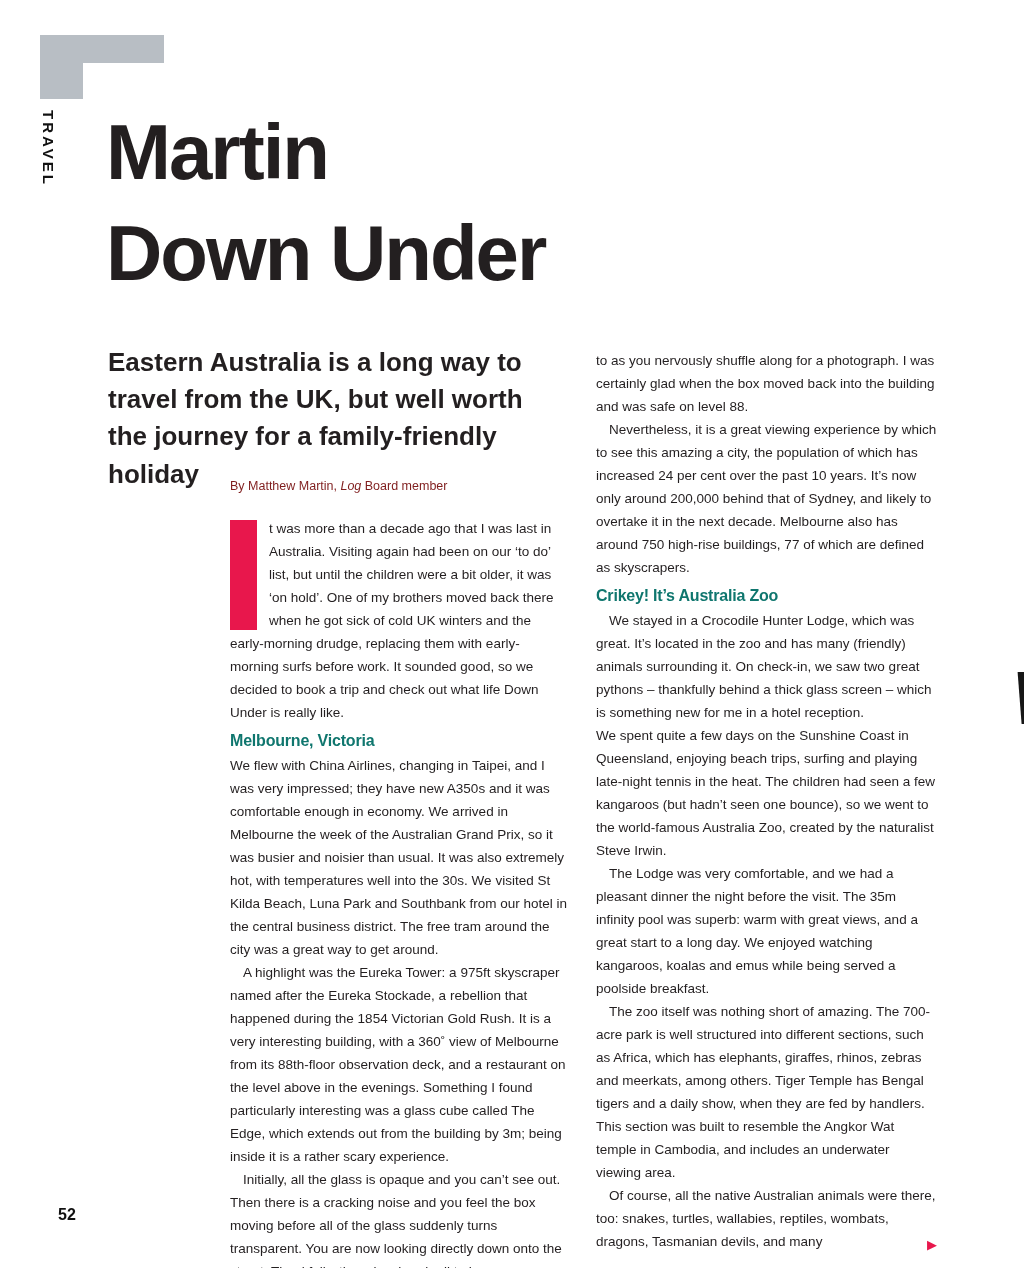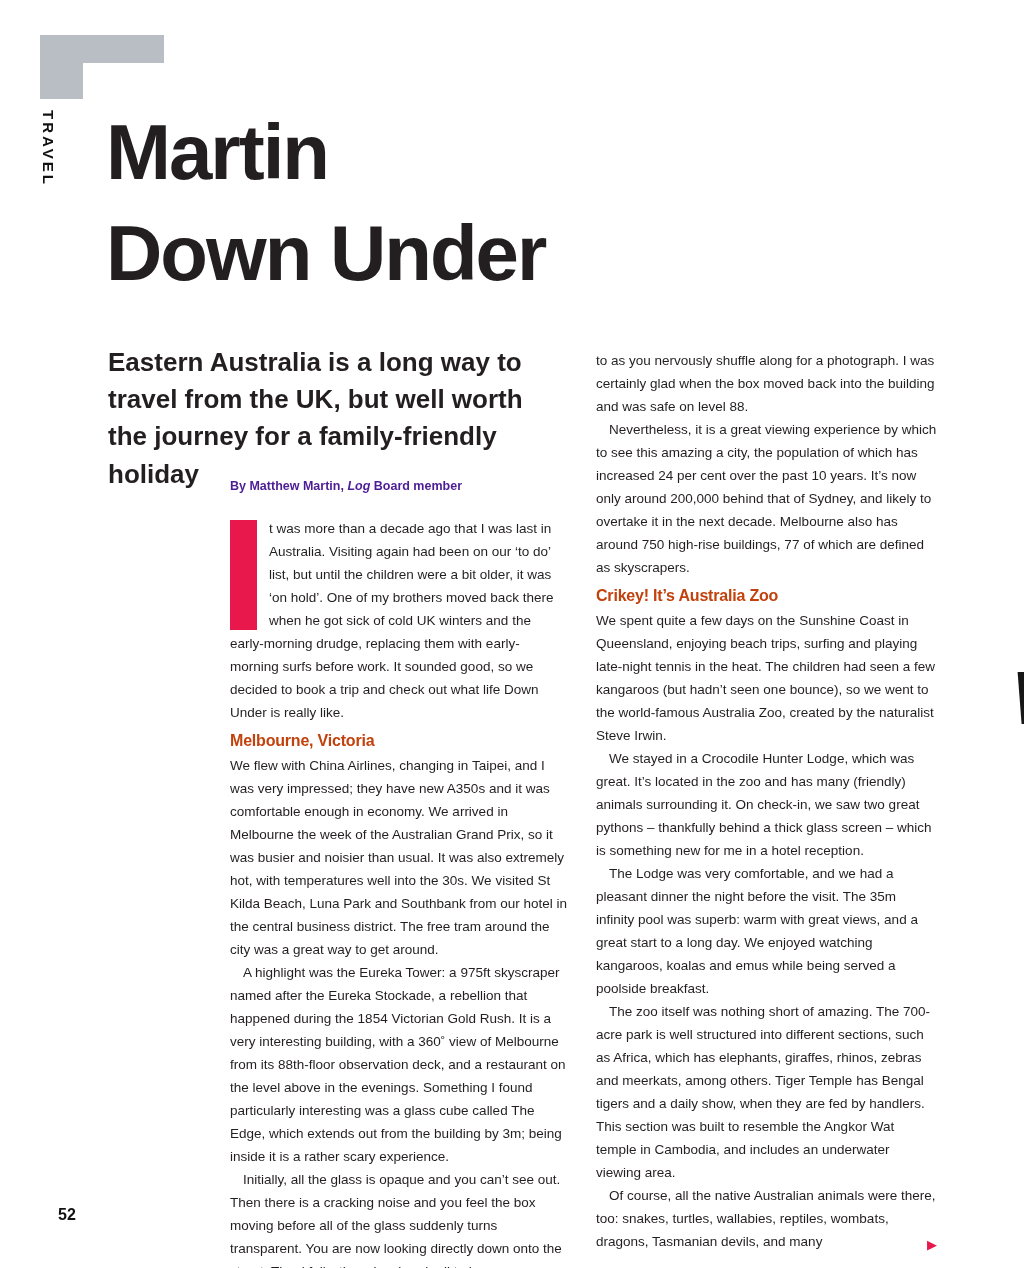--- a/index.html
+++ b/index.html
@@ -36,41 +36,41 @@
 
   
   .standfirst {
     position:absolute; left:108px; top:344px; width:452px;
     font-size:26px; line-height:1.43; font-weight:700; color:#231f20;
   }
 
   
   .byline {
     position:absolute; left:230px; top:479px;
-    font-size:12.5px; font-weight:bold; color:#4c1d95;
+    font-size:12.5px; font-weight:normal; color:#7f1d1d;
   }
   .byline em { font-style:italic; }
 
   
   .col { position:absolute; }
   .col-left  { left:230px; top:517px; width:338px; }
   .col-right { left:596px; top:349px; width:341px; }
 
   .body-p { font-size:13.5px; line-height:23px; color:#231f20; }
   .body-p.indent { text-indent:13px; }
 
   .dropcap {
     float:left; width:27px; height:110px;
     margin:3px 12px 0 0;
     background:var(--accent-red,#e8174c);
     font-size:0; color:transparent; overflow:hidden;
   }
 
   .sec-heading {
-    font-size:16px; font-weight:bold; color:#c2410c;
+    font-size:16px; font-weight:bold; color:#0f766e;
     margin:7px 0 3px 0; letter-spacing:-0.2px; line-height:20px;
   }
 
   .cont-arrow {
     position:absolute; right:0; bottom:2px;
     color:var(--accent-red,#e8174c); font-size:13px; line-height:13px;
   }
 
   .edge-sliver {
     position:absolute; right:0; top:672px; width:8px; height:52px;
@@ -109,22 +109,22 @@
     <h2 class="sec-heading">Melbourne, Victoria</h2>
     <p class="body-p">We flew with China Airlines, changing in Taipei, and I was very impressed; they have new A350s and it was comfortable enough in economy. We arrived in Melbourne the week of the Australian Grand Prix, so it was busier and noisier than usual. It was also extremely hot, with temperatures well into the 30s. We visited St Kilda Beach, Luna Park and Southbank from our hotel in the central business district. The free tram around the city was a great way to get around.</p>
     <p class="body-p indent">A highlight was the Eureka Tower: a 975ft skyscraper named after the Eureka Stockade, a rebellion that happened during the 1854 Victorian Gold Rush. It is a very interesting building, with a 360˚ view of Melbourne from its 88th-floor observation deck, and a restaurant on the level above in the evenings. Something I found particularly interesting was a glass cube called The Edge, which extends out from the building by 3m; being inside it is a rather scary experience.</p>
     <p class="body-p indent">Initially, all the glass is opaque and you can’t see out. Then there is a cracking noise and you feel the box moving before all of the glass suddenly turns transparent. You are now looking directly down onto the street. Thankfully, there is a hand rail to hang on</p>
   </div>
 
   <div class="col col-right">
     <p class="body-p">to as you nervously shuffle along for a photograph. I was certainly glad when the box moved back into the building and was safe on level 88.</p>
     <p class="body-p indent">Nevertheless, it is a great viewing experience by which to see this amazing a city, the population of which has increased 24 per cent over the past 10 years. It’s now only around 200,000 behind that of Sydney, and likely to overtake it in the next decade. Melbourne also has around 750 high-rise buildings, 77 of which are defined as skyscrapers.</p>
     <h2 class="sec-heading">Crikey! It’s Australia Zoo</h2>
+    <p class="body-p indent">We stayed in a Crocodile Hunter Lodge, which was great. It’s located in the zoo and has many (friendly) animals surrounding it. On check-in, we saw two great pythons – thankfully behind a thick glass screen – which is something new for me in a hotel reception.</p>
     <p class="body-p">We spent quite a few days on the Sunshine Coast in Queensland, enjoying beach trips, surfing and playing late-night tennis in the heat. The children had seen a few kangaroos (but hadn’t seen one bounce), so we went to the world-famous Australia Zoo, created by the naturalist Steve Irwin.</p>
-    <p class="body-p indent">We stayed in a Crocodile Hunter Lodge, which was great. It’s located in the zoo and has many (friendly) animals surrounding it. On check-in, we saw two great pythons – thankfully behind a thick glass screen – which is something new for me in a hotel reception.</p>
     <p class="body-p indent">The Lodge was very comfortable, and we had a pleasant dinner the night before the visit. The 35m infinity pool was superb: warm with great views, and a great start to a long day. We enjoyed watching kangaroos, koalas and emus while being served a poolside breakfast.</p>
     <p class="body-p indent">The zoo itself was nothing short of amazing. The 700-acre park is well structured into different sections, such as Africa, which has elephants, giraffes, rhinos, zebras and meerkats, among others. Tiger Temple has Bengal tigers and a daily show, when they are fed by handlers. This section was built to resemble the Angkor Wat temple in Cambodia, and includes an underwater viewing area.</p>
     <p class="body-p indent">Of course, all the native Australian animals were there, too: snakes, turtles, wallabies, reptiles, wombats, dragons, Tasmanian devils, and many</p>
     <span class="cont-arrow">▶</span>
   </div>
 
   <div class="edge-sliver"></div>
 
   <div class="page-number">52</div>
 

